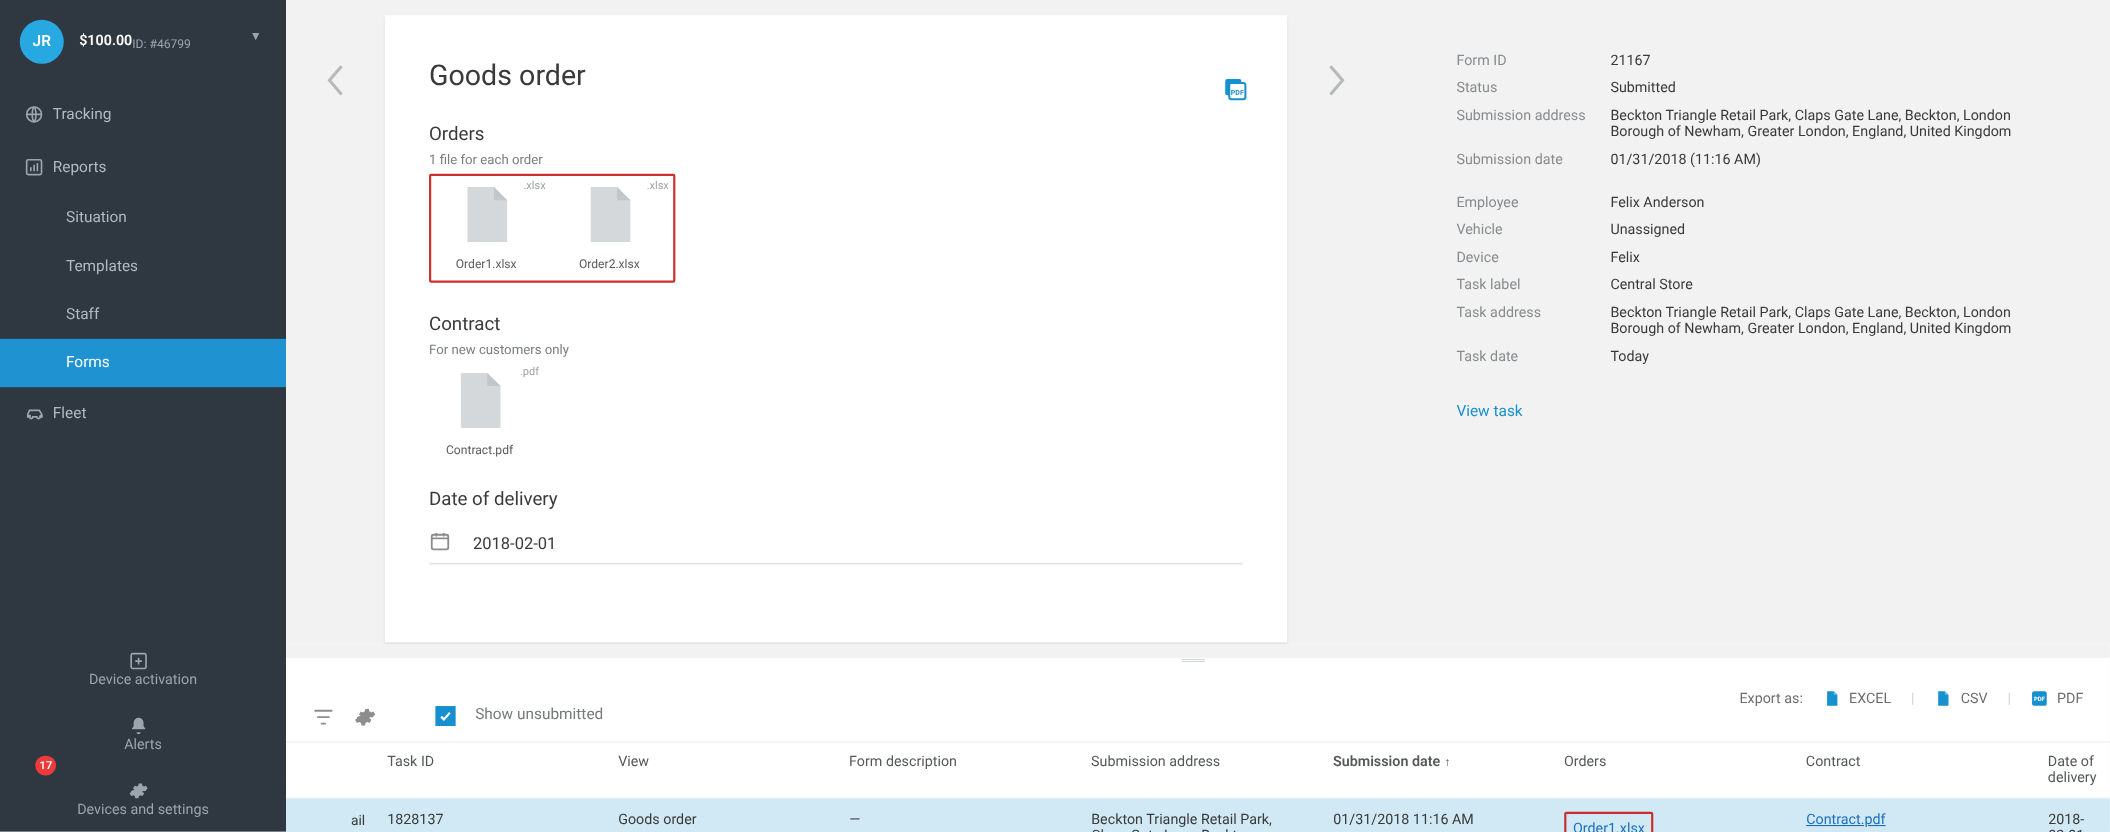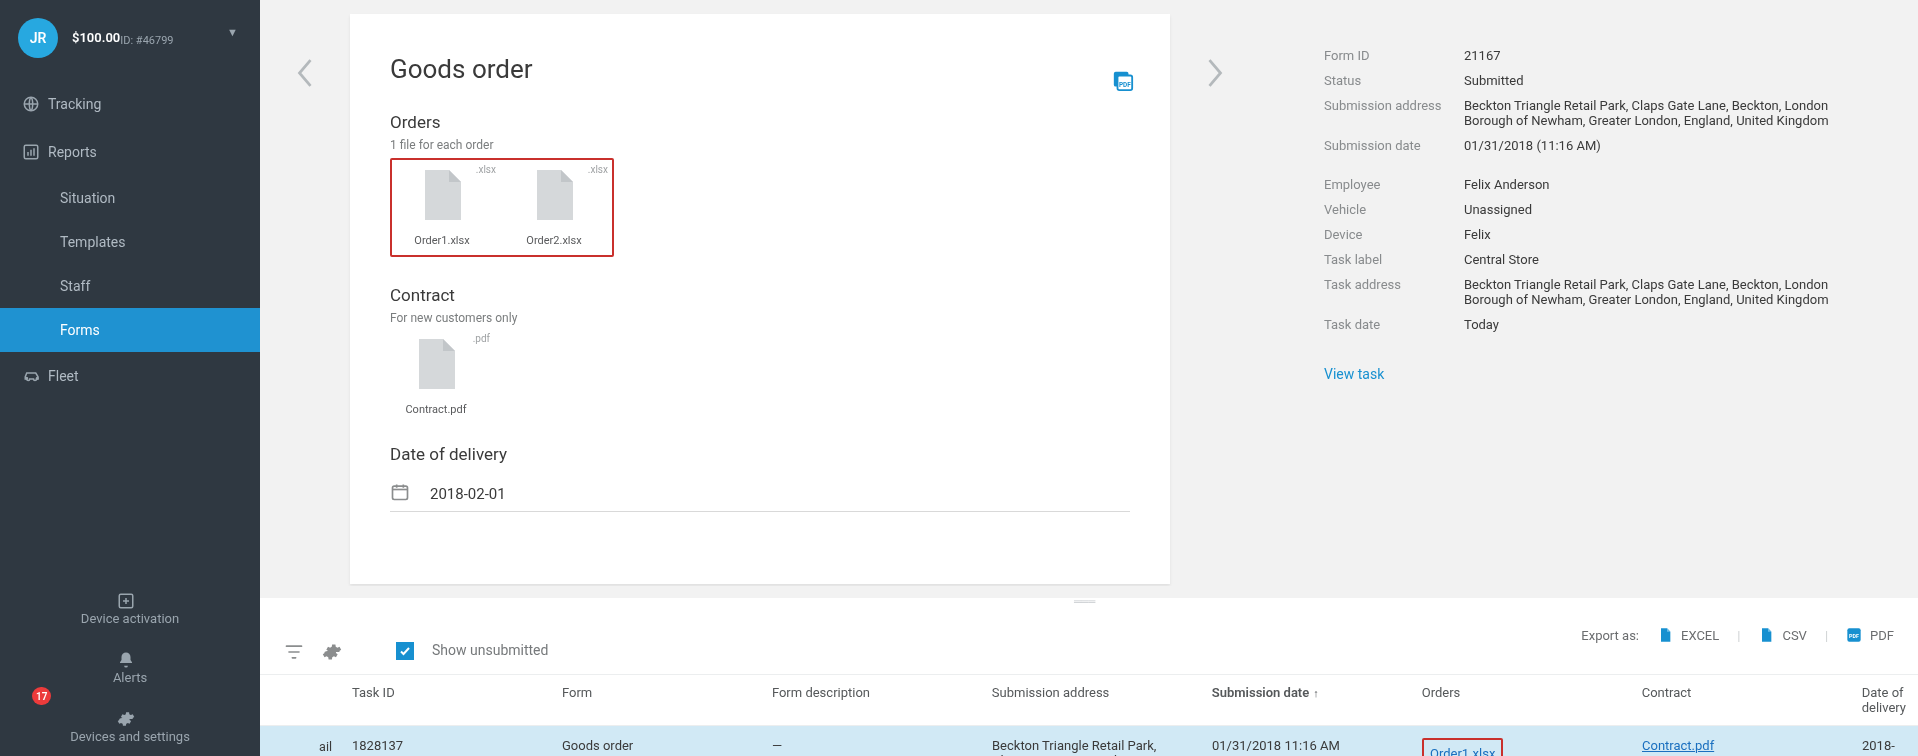--- a/index.html
+++ b/index.html
@@ -359,21 +359,21 @@
               <text x="12" y="16" font-size="8" fill="#fff" text-anchor="middle" font-weight="700">PDF</text>
             </svg>
           <span>PDF</span>
         </span>
       </div>
     </div>
 
     <div class="thead">
       <div class="cell colA"></div>
       <div class="cell colTask">Task ID</div>
-      <div class="cell colForm">Form</div>
+      <div class="cell colForm">View</div>
       <div class="cell colDesc">Form description</div>
       <div class="cell colAddr">Submission address</div>
       <div class="cell colDate" style="font-weight:600;">
         <span>Submission date</span><span class="sort-arrow">↑</span>
       </div>
       <div class="cell colOrders">Orders</div>
       <div class="cell colContract">Contract</div>
       <div class="cell colDeliv">Date of delivery</div>
     </div>
 

